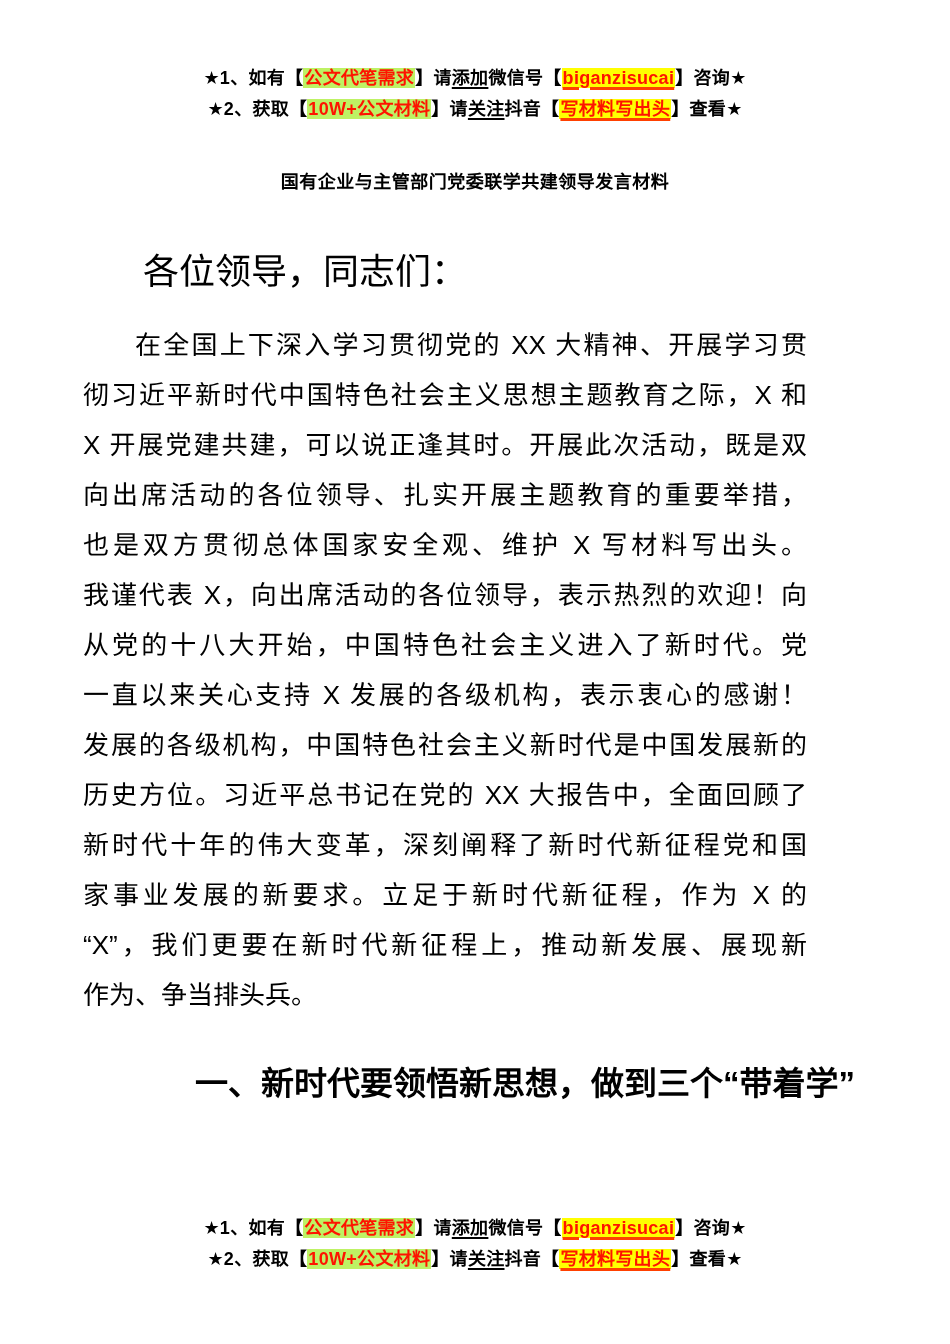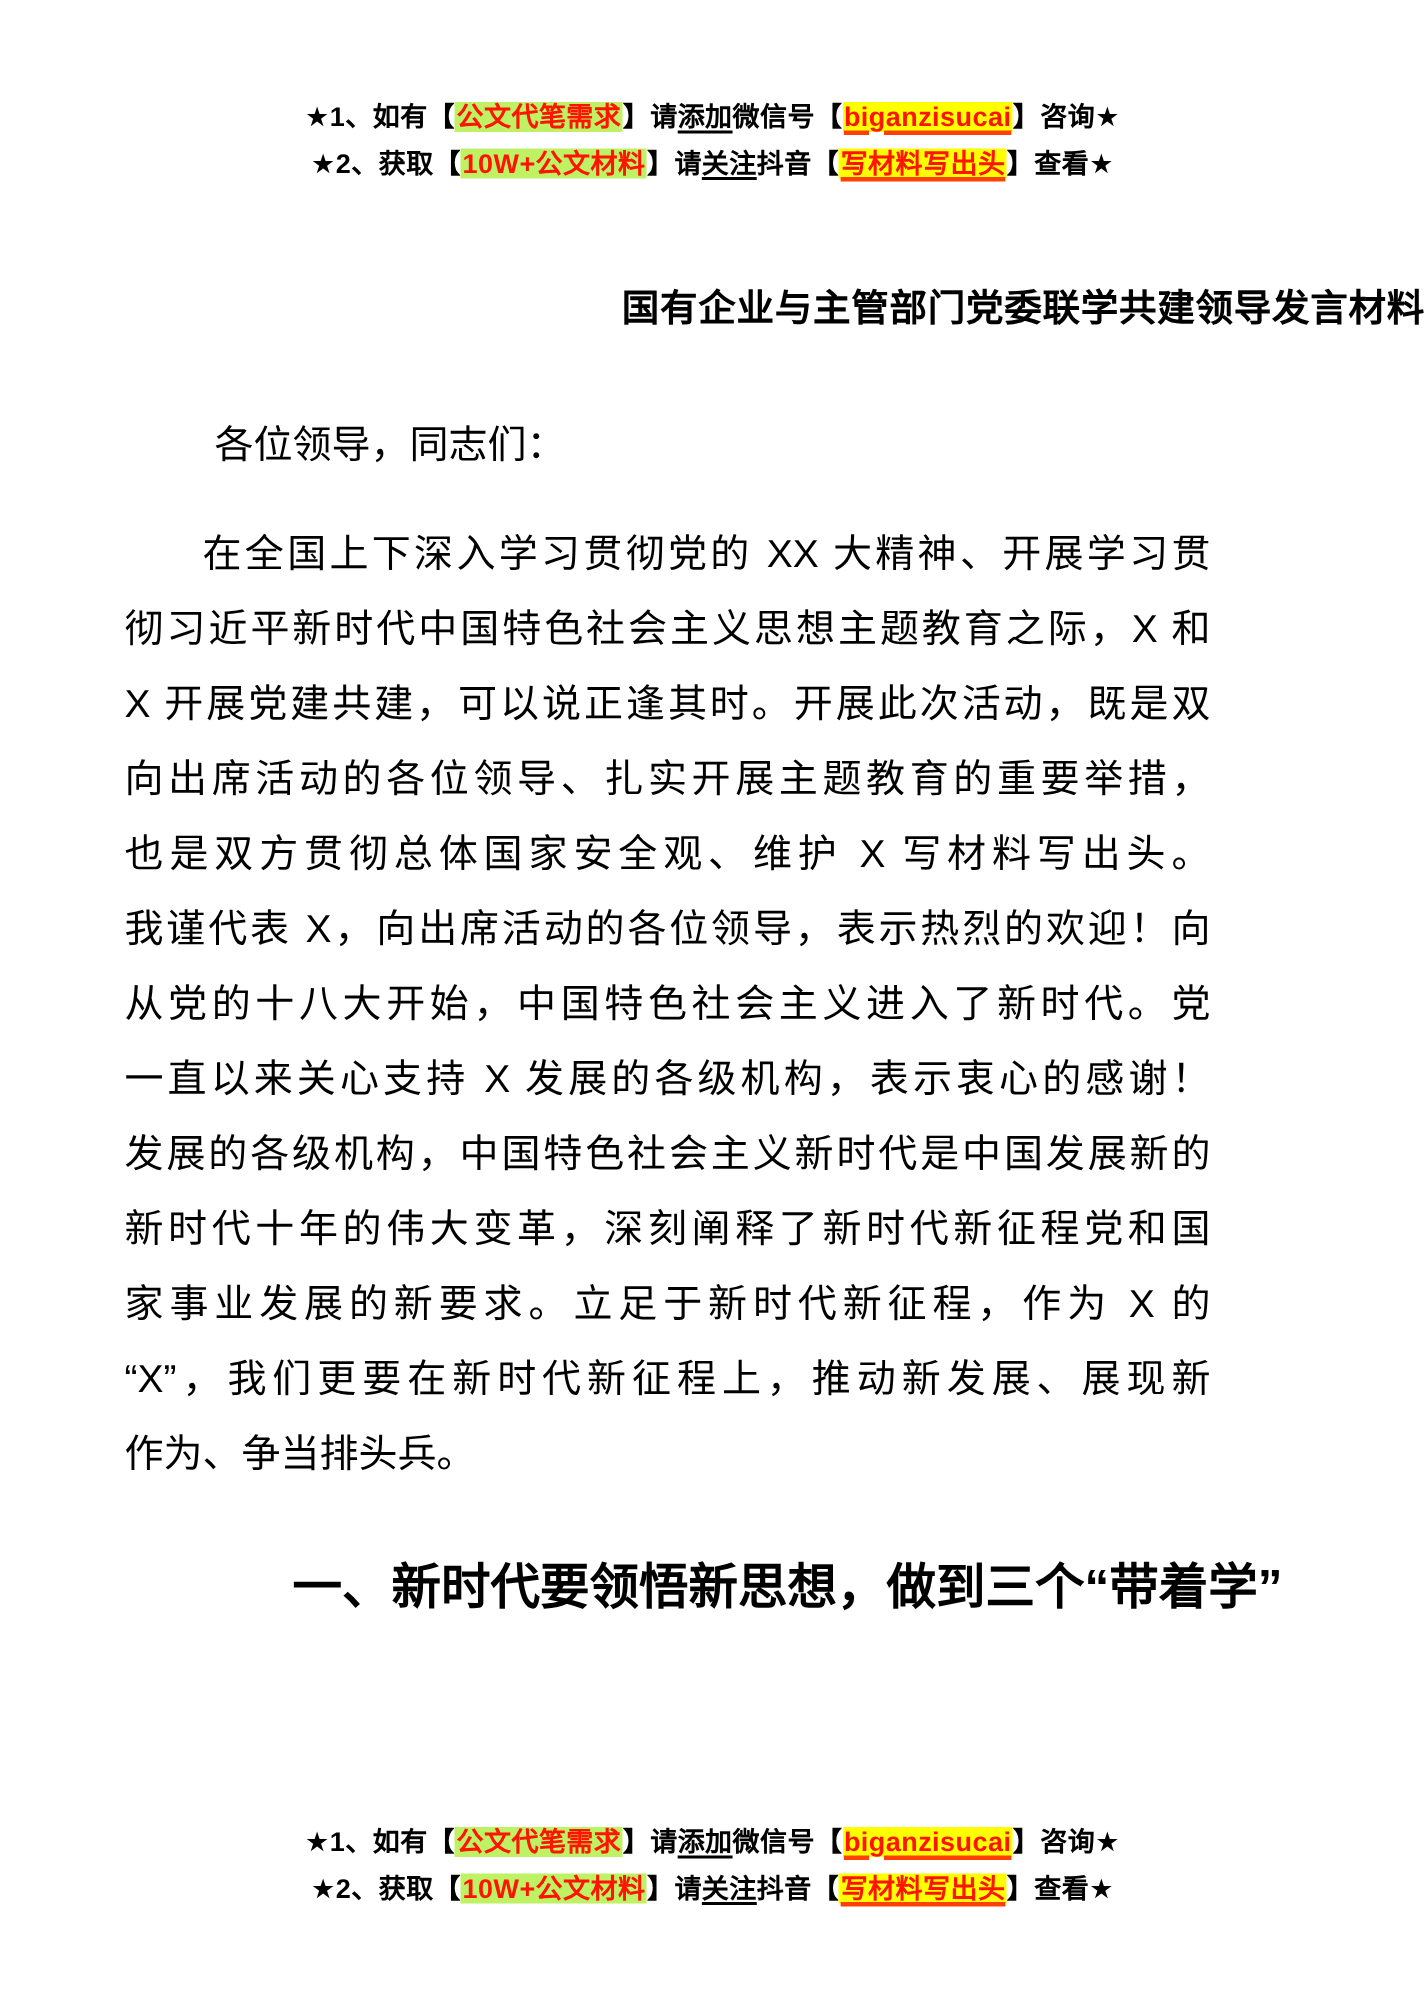--- a/index.html
+++ b/index.html
@@ -39,31 +39,31 @@
     background:#ffff00;
     color:#fe1400;
     padding:0 1px;
     text-decoration:underline;
     text-decoration-color:#ff4000;
     text-decoration-thickness:2.5px;
     text-underline-offset:3px;
   }
   
   .doc-title {
-    margin-top:64px;
-    text-align:right;
-    font-size:25px;
+    margin-top:40px;
+    text-align:center;
+    font-size:18px;
     line-height:34px;
     font-weight:700;
     letter-spacing:0.5px;
   }
   
   .salutation {
     margin:55px 143px 0 143px;
-    font-size:26px;
+    font-size:36px;
     line-height:36px;
     font-weight:400;
   }
   
   .body-block {
     margin:30px 143px 0 83px;
     font-size:26px;
     font-weight:400;
   }
   .body-line {
@@ -104,20 +104,21 @@
   <div class="body-block">
     <div class="body-line indent fill">在全国上下深入学习贯彻党的 XX 大精神、开展学习贯</div>
     <div class="body-line fill">彻习近平新时代中国特色社会主义思想主题教育之际，X 和</div>
     <div class="body-line fill">X 开展党建共建，可以说正逢其时。开展此次活动，既是双</div>
     <div class="body-line fill">向出席活动的各位领导、扎实开展主题教育的重要举措，</div>
     <div class="body-line fill">也是双方贯彻总体国家安全观、维护 X 写材料写出头。</div>
     <div class="body-line fill">我谨代表 X，向出席活动的各位领导，表示热烈的欢迎！向</div>
     <div class="body-line fill">从党的十八大开始，中国特色社会主义进入了新时代。党</div>
     <div class="body-line fill">一直以来关心支持 X 发展的各级机构，表示衷心的感谢！</div>
     <div class="body-line fill">发展的各级机构，中国特色社会主义新时代是中国发展新的</div>
+    <div class="body-line fill">历史方位。习近平总书记在党的 XX 大报告中，全面回顾了</div>
     <div class="body-line fill">新时代十年的伟大变革，深刻阐释了新时代新征程党和国</div>
     <div class="body-line fill">家事业发展的新要求。立足于新时代新征程，作为 X 的</div>
     <div class="body-line fill">“X”，我们更要在新时代新征程上，推动新发展、展现新</div>
     <div class="body-line">作为、争当排头兵。</div>
   </div>
 
   <h2 class="section-heading">一、新时代要领悟新思想，做到三个“带着学”</h2>
 
   <div class="promo promo-bottom">
     <div class="promo-line">

